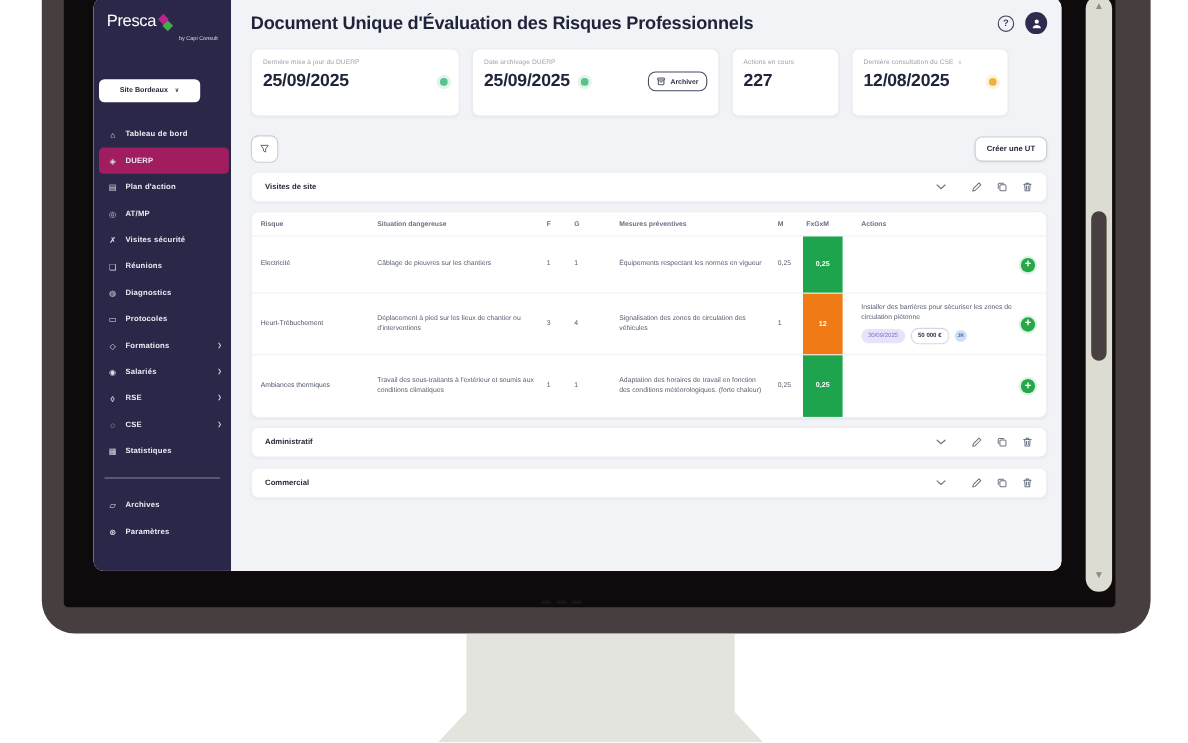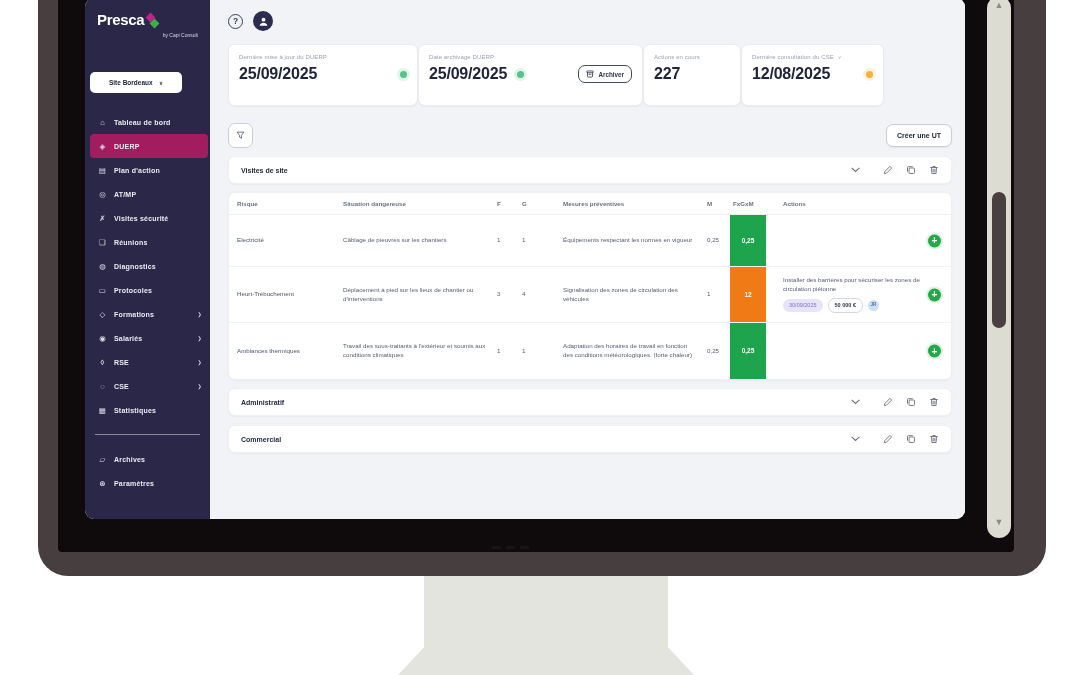--- a/index.html
+++ b/index.html
@@ -27,21 +27,21 @@
 
   
   .screenshot { position:absolute; left:27px; top:22px; width:880px; height:521px;
                 background:#ffffff; border-radius:9px; overflow:hidden; display:flex; }
 
   
   .sidebar { width:125px; background:#2a2748; color:#eceaf3; flex-shrink:0;
              display:flex; flex-direction:column; }
   .logo-wrap { padding:13px 12px 0 12px; }
   .logo-row { position:relative; display:inline-block; }
-  .logo-text { font-size:15px; font-weight:bold; letter-spacing:-.3px; color:#fff; }
+  .logo-text { font-size:15px; font-weight:normal; letter-spacing:-.3px; color:#fff; }
   .logo-diamond { position:absolute; width:7px; height:7px; transform:rotate(45deg); }
   .logo-diamond.pink { background:#c0218d; right:-10px; top:3px; }
   .logo-diamond.green { background:#3fae49; right:-14px; top:9px; }
   .logo-tagline { font-size:5px; color:#d9d8e8; text-align:right; margin-top:3px; }
   .site-pill { margin:34px 0 0 5px; width:92px; height:21px; background:#fff; border-radius:5px;
                display:flex; align-items:center; justify-content:center; gap:6px;
                font-size:6.5px; font-weight:bold; color:#23273c; cursor:pointer; }
   .site-pill .chev { font-size:5.5px; color:#555; }
   .menu { margin-top:17px; }
   .menu-item { display:flex; align-items:center; gap:7px; height:24px; padding:0 8px 0 13px;
@@ -55,21 +55,21 @@
   .main { flex:1; background:#f2f3f6; padding:0 13px 0 18px; position:relative; }
   .app-header { display:flex; align-items:center; margin-top:13px; }
   .app-title { flex:1; font-size:16.5px; font-weight:bold; color:#20243a; letter-spacing:-.2px; }
   .help-btn { width:15px; height:15px; border:1.2px solid #3b405a; border-radius:50%;
               display:flex; align-items:center; justify-content:center;
               font-size:8.5px; font-weight:bold; color:#3b405a; margin-right:10px; cursor:pointer; }
   .avatar { width:20px; height:20px; border-radius:50%; background:#2d2b4e;
             display:flex; align-items:center; justify-content:center; cursor:pointer; }
 
   
-  .cards { display:flex; margin-top:13px; }
+  .cards { display:flex; gap:11px; margin-top:13px; }
   .card { background:#fff; border:1px solid #ebecf1; border-radius:7px; height:62px;
           padding:9px 10px 0 10px; box-shadow:0 1px 2px rgba(30,35,60,.04); }
   .card.c1 { width:190px; } .card.c2 { width:225px; } .card.c3 { width:98px; } .card.c4 { width:143px; }
   .card-label-row { display:flex; align-items:center; gap:4px; }
   .card-label { font-size:6px; color:#9aa0ae; letter-spacing:.1px; }
   .card-label-chev { font-size:5px; color:#b3b8c4; }
   .card-value-row { display:flex; align-items:center; margin-top:5px; gap:8px; }
   .card-value { font-size:16px; font-weight:bold; color:#20253a; letter-spacing:-.2px; }
   .dot { width:7px; height:7px; border-radius:50%; }
   .dot.green { background:#57c289; box-shadow:0 0 0 3px rgba(87,194,137,.18); margin-left:auto; }
@@ -222,20 +222,21 @@
             </div>
             <div class="menu-item">
               <i class="mi-icon">⊛</i>
               <span>Paramètres</span>
             </div>
           </nav>
         </aside>
 
         <main class="main">
           <div class="app-header">
+            <h1 class="app-title">Document Unique d'Évaluation des Risques Professionnels</h1>
             <div class="help-btn">
               <span>?</span>
             </div>
             <div class="avatar">
               <svg width="11" height="11" viewBox="0 0 12 12">
                 <circle cx="6" cy="4" r="2.1" fill="#fff"></circle>
                 <path d="M1.8 10.6c.5-2.2 2.2-3.2 4.2-3.2s3.7 1 4.2 3.2z" fill="#fff"></path>
               </svg>
             </div>
           </div>

